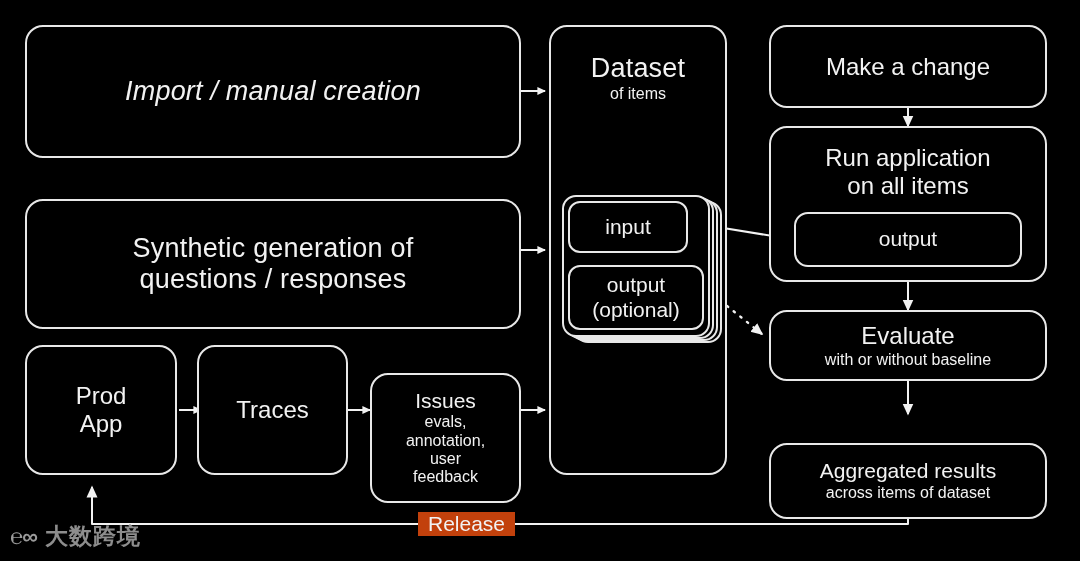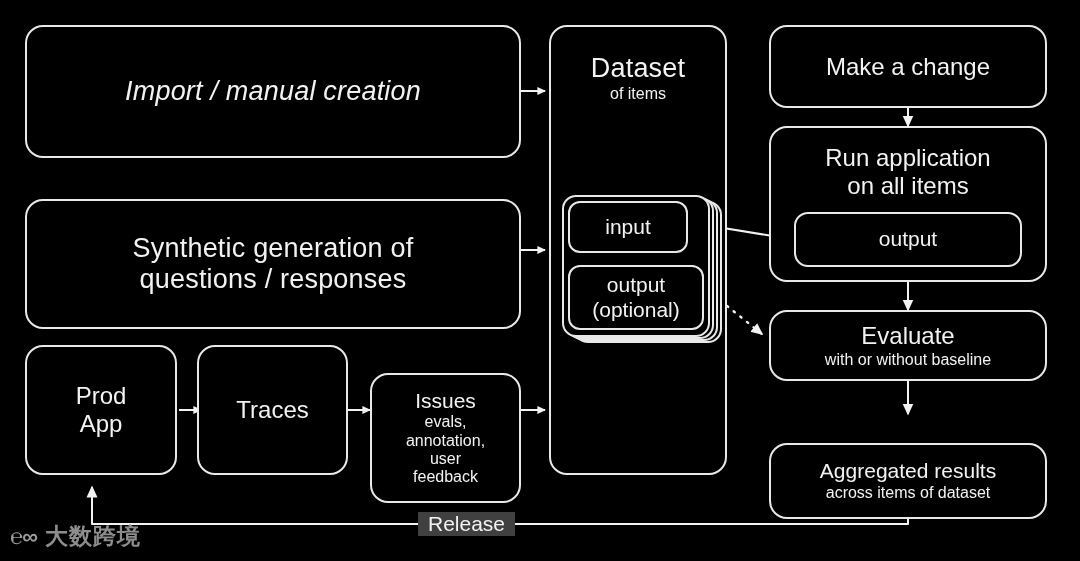--- a/index.html
+++ b/index.html
@@ -24,21 +24,21 @@
     position:absolute;box-sizing:border-box;border:2px solid #e8e8e8;
     border-radius:14px;background:#000;
   }
   .wm{
     position:absolute;display:flex;align-items:center;gap:8px;
     color:#8d8d8d;font-size:23px;font-weight:700;letter-spacing:1px;
     user-select:none;
   }
   .wm-mark{font-size:22px;font-weight:700;color:#9a9a9a;letter-spacing:-1px;}
   .rel-label{
-    position:absolute;font-size:21px;color:#f2f2f2;background:#404040;
+    position:absolute;font-size:21px;color:#f2f2f2;background:#c2410c;
     padding:0 10px;
   }
 </style>
 </head>
 <body>
 
 <div id="stage">
 
   <svg class="layer">
     <defs>

